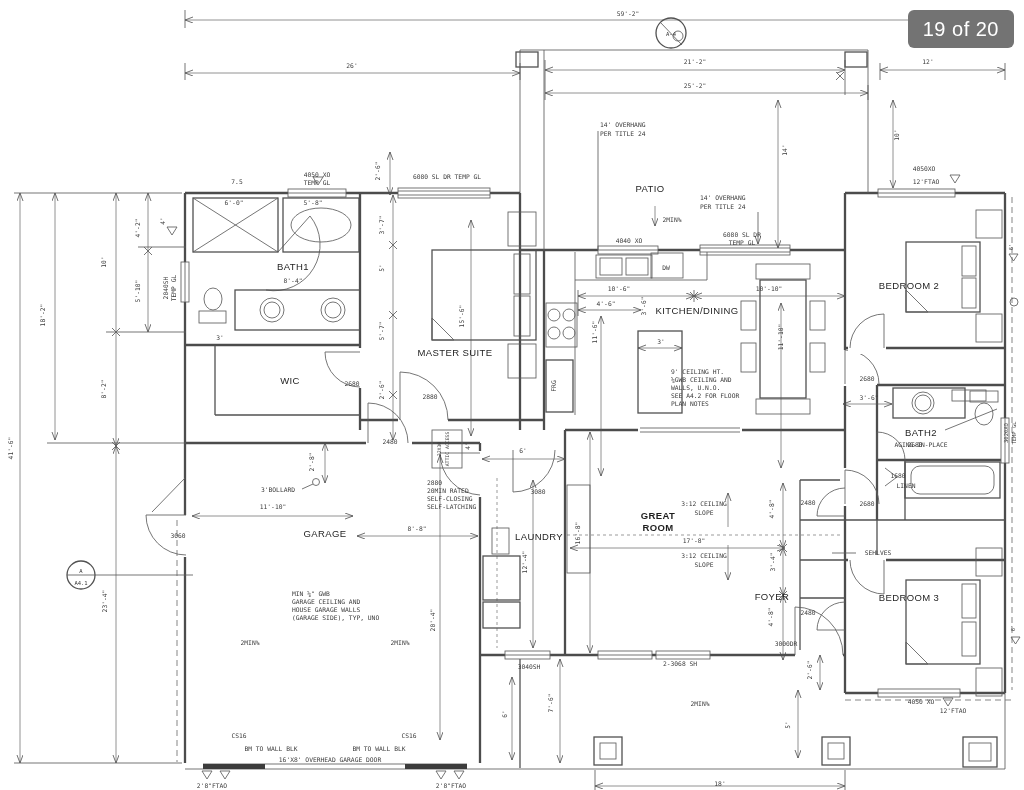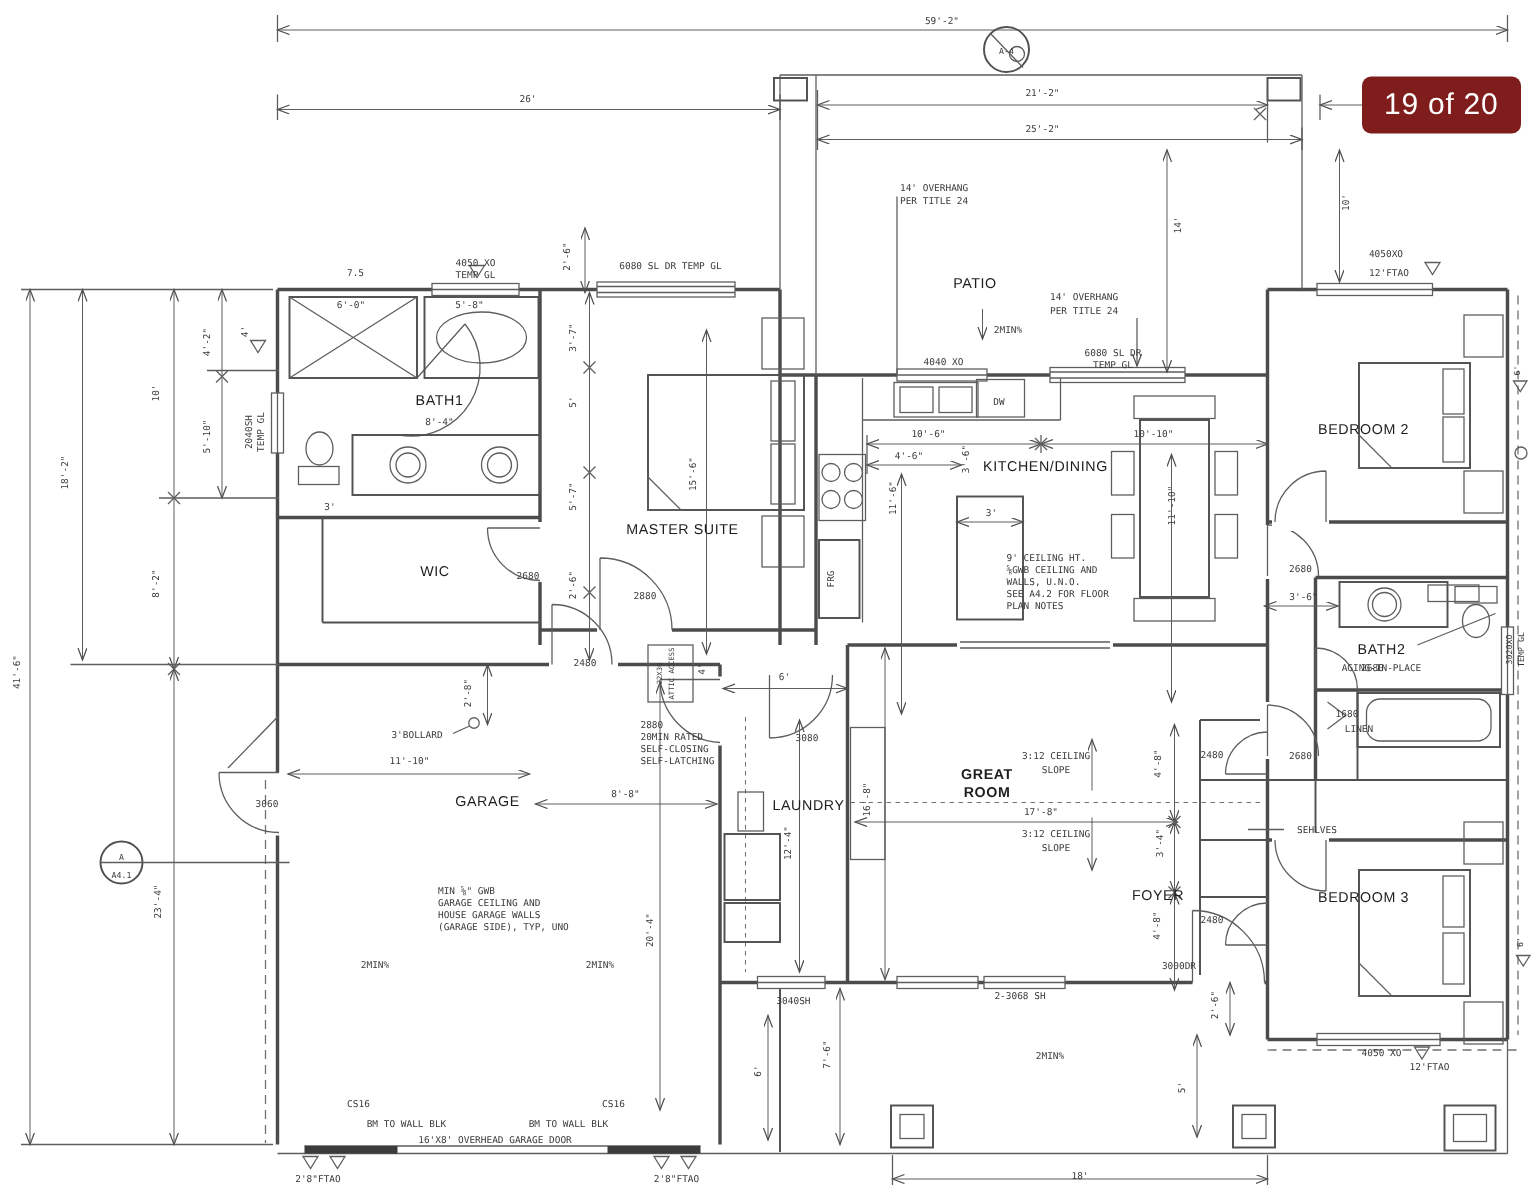--- a/index.html
+++ b/index.html
@@ -1,18 +1,18 @@
 <!DOCTYPE html>
 <html><head>
 <meta charset="utf-8">
 <style>
   html,body{margin:0;padding:0;background:#ffffff;width:1024px;height:790px;overflow:hidden;position:relative;font-family:"Liberation Sans",sans-serif;}
   #plan{position:absolute;left:0;top:0;}
-  .badge{position:absolute;top:10px;right:10px;background:#7f1d1d;color:#fff;
-         font:20px/1 "Liberation Sans",sans-serif;padding:9px 15px;border-radius:6px;letter-spacing:.5px;margin-top:41px;}
+  .badge{position:absolute;top:10px;right:10px;background:#737373;color:#fff;
+         font:20px/1 "Liberation Sans",sans-serif;padding:9px 15px;border-radius:6px;letter-spacing:.5px;}
   
   .w{stroke:#4c4c4c;stroke-width:2.3;fill:none;}
   .m{stroke:#515151;stroke-width:1.3;fill:none;}
   .t{stroke:#5d5d5d;stroke-width:.85;fill:none;}
   .d{stroke:#585858;stroke-width:.65;fill:none;}
   .dash{stroke:#707070;stroke-width:.85;fill:none;stroke-dasharray:6 4;}
   .dash2{stroke:#707070;stroke-width:.7;fill:none;stroke-dasharray:3 3;}
   .win{fill:#ffffff;stroke:#5d5d5d;stroke-width:.85;}
   .gap{fill:#ffffff;stroke:none;}
   .bar{fill:#3c3c3c;stroke:none;}

